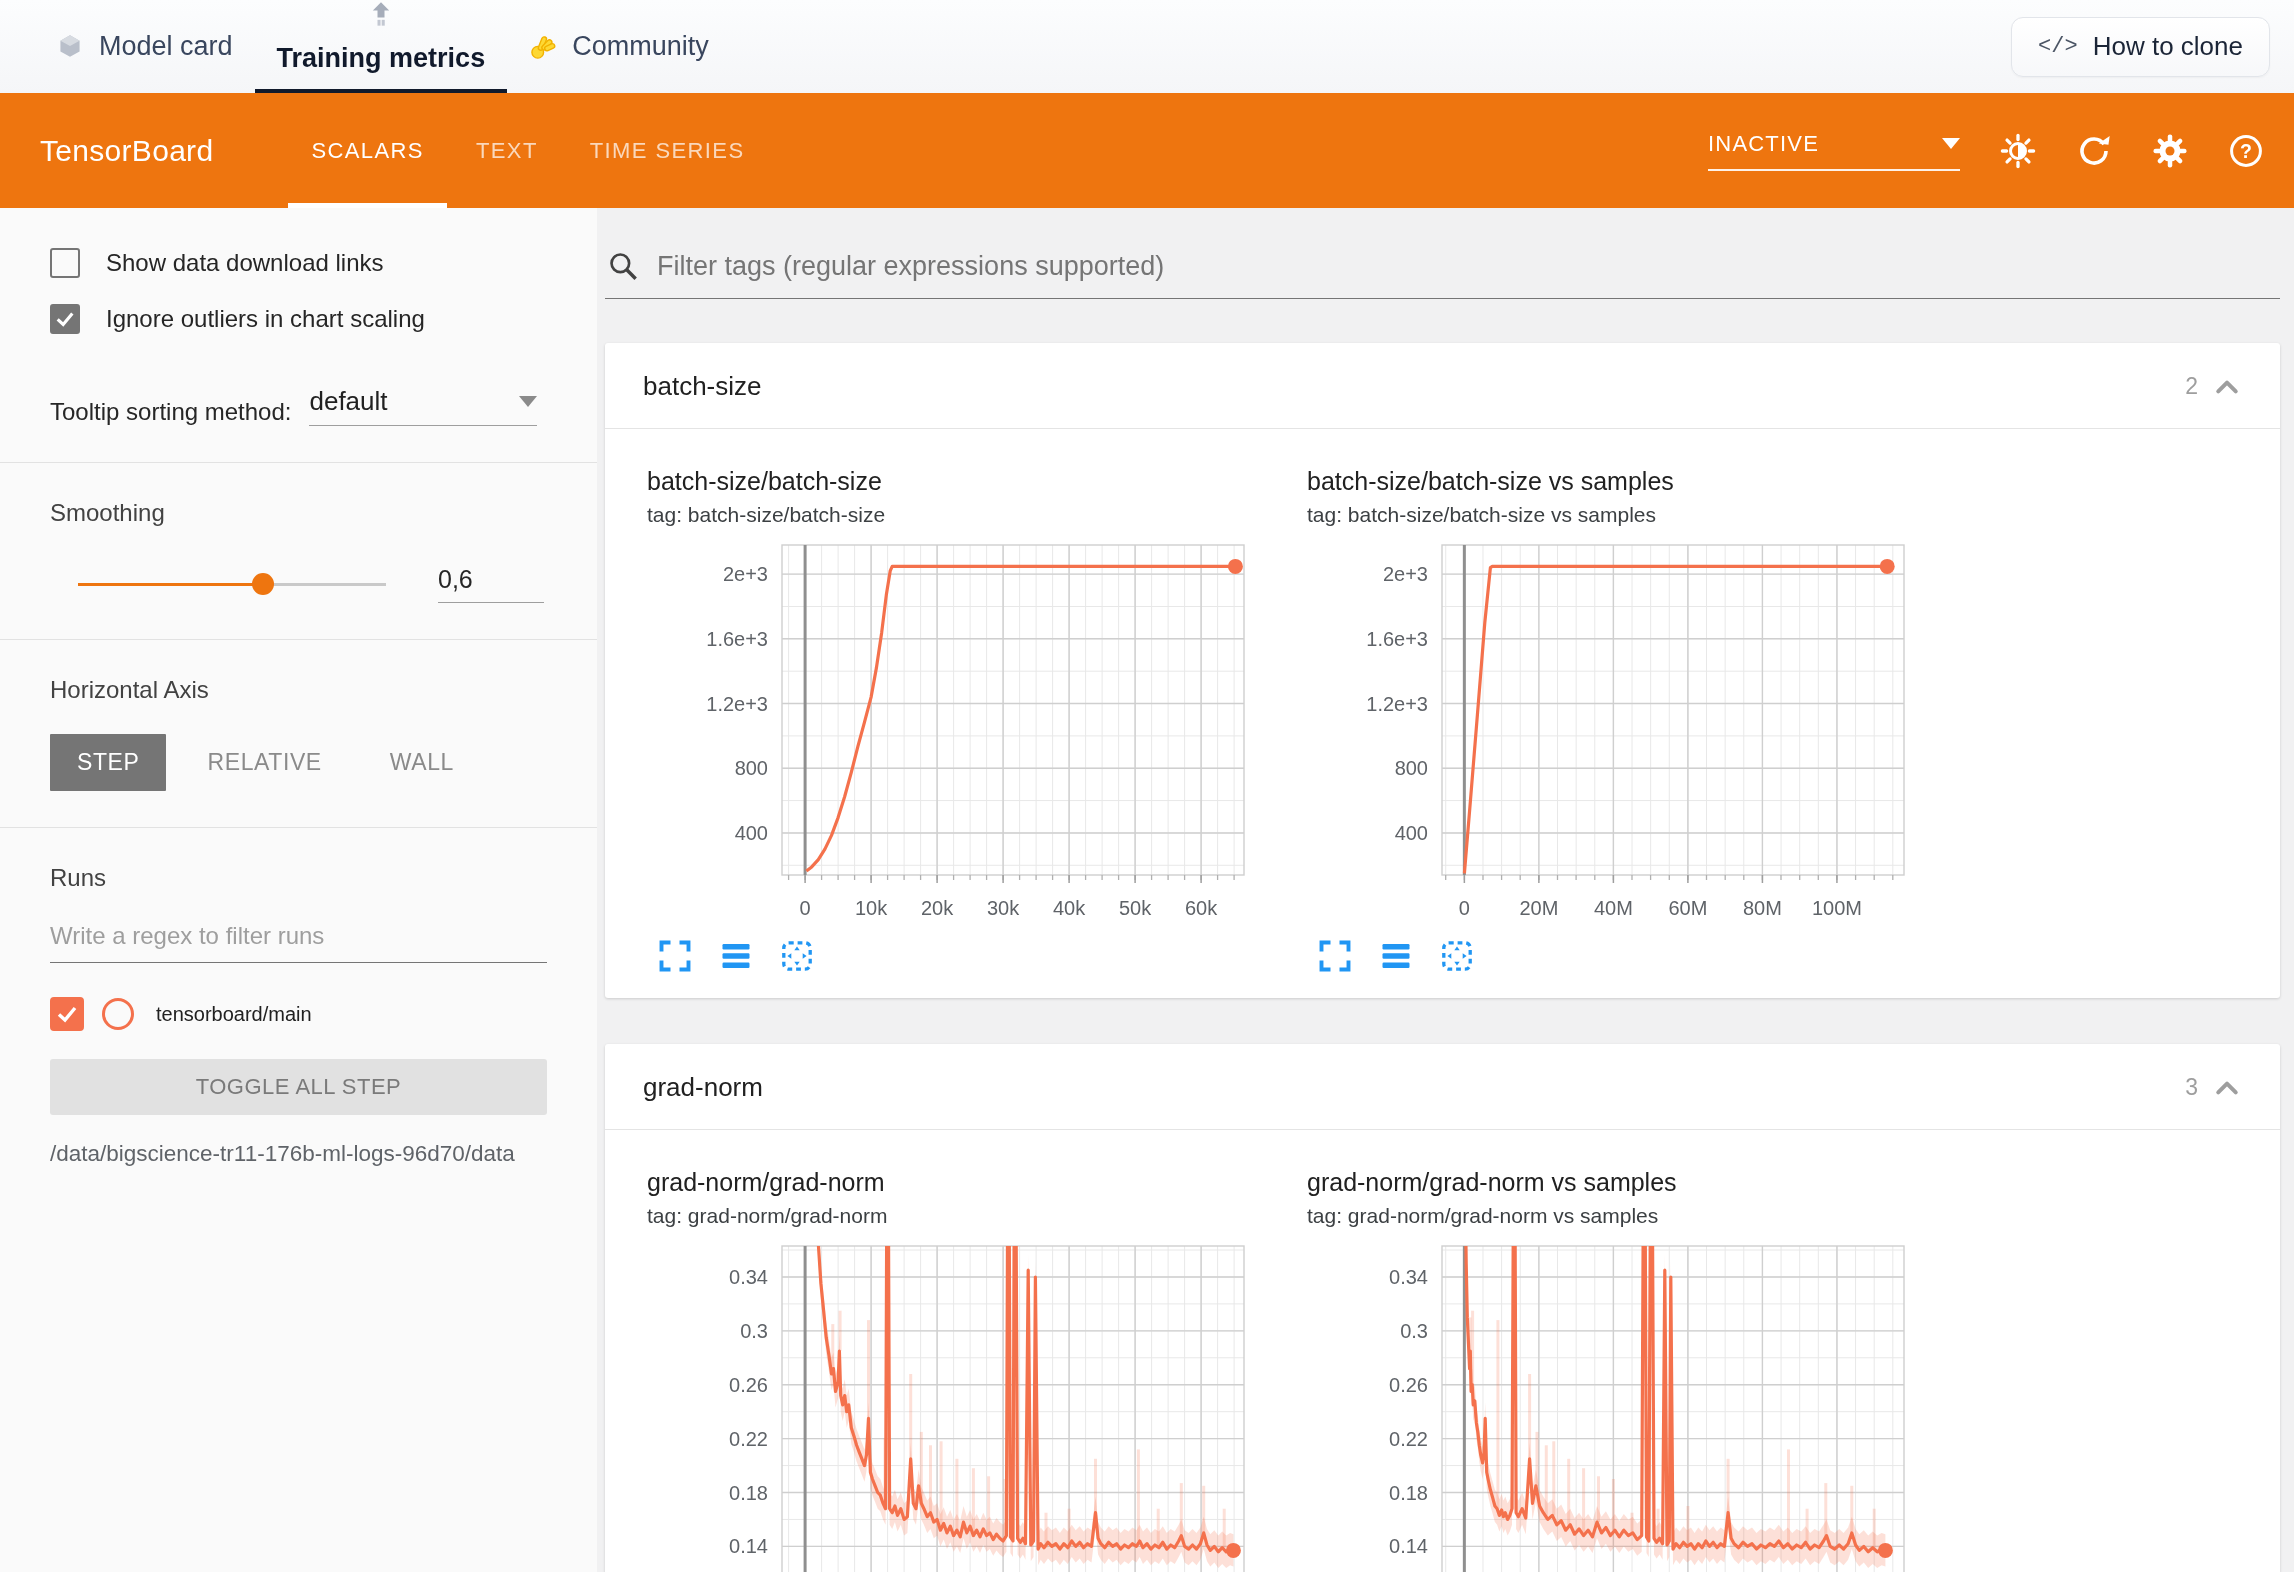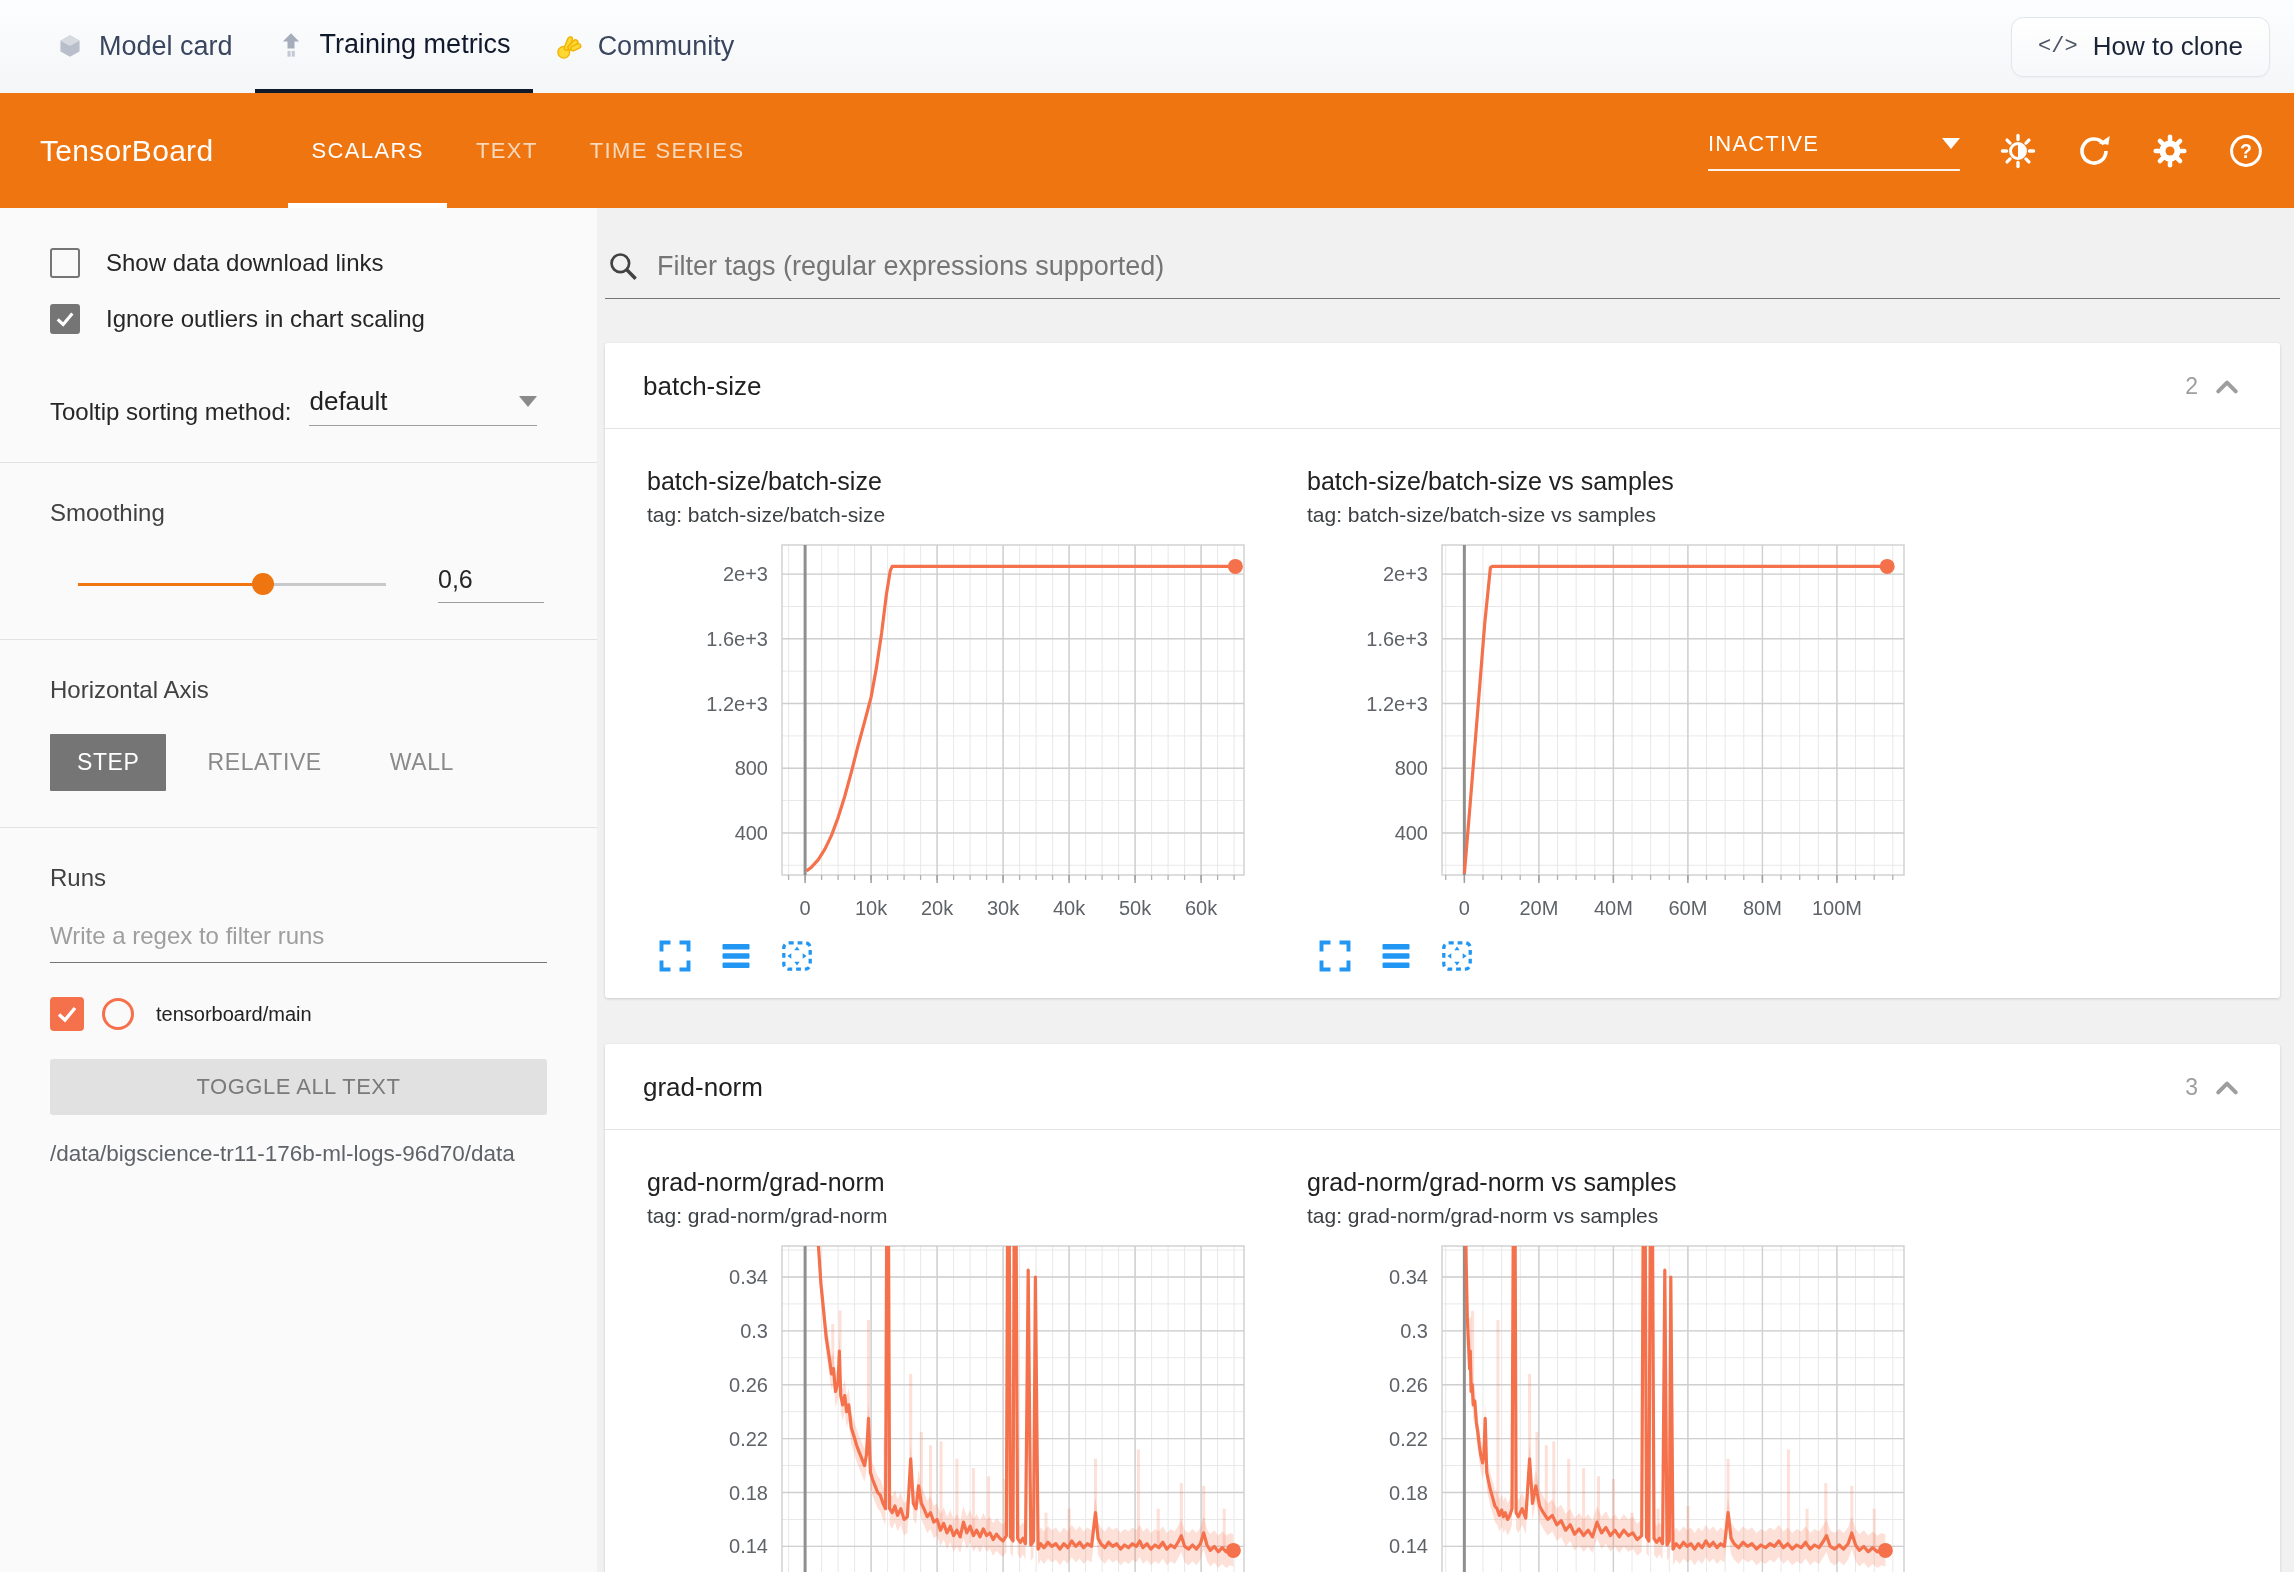--- a/index.html
+++ b/index.html
@@ -1,21 +1,21 @@
 <!DOCTYPE html>
 <html><head>
 <meta charset="utf-8">
 <style>
   html,body{margin:0;padding:0;}
   body{width:2294px;height:1572px;overflow:hidden;background:#f1f1f2;
        font-family:"Liberation Sans","DejaVu Sans",sans-serif;-webkit-font-smoothing:antialiased;}
   
   .topbar{height:93px;background:linear-gradient(#fcfdfe,#f5f6f8);display:flex;align-items:stretch;padding:0 24px 0 34px;}
   .top-tab{display:flex;align-items:center;gap:15px;padding:0 22px;font-size:27px;color:#39465e;cursor:pointer;}
-  .top-tab.active{font-weight:normal;color:#111a2c;border-bottom:4px solid #111a2c;}
+  .top-tab.active{font-weight:bold;color:#111a2c;border-bottom:4px solid #111a2c;flex-direction:column;}
   .top-tab .ticon{display:flex;align-items:center;}
   .clone-btn{margin-left:auto;align-self:center;display:flex;align-items:center;gap:15px;height:58px;
              padding:0 26px;border:1.5px solid #e2e5ea;border-radius:12px;background:linear-gradient(#ffffff,#f7f8fa);
              font-size:26px;color:#1b2537;cursor:pointer;box-shadow:0 1px 2px rgba(0,0,0,.04);}
   .code-glyph{font-family:"Liberation Mono","DejaVu Sans Mono",monospace;font-size:22px;color:#4b5565;}
   
   .tbbar{height:115px;background:#ee750f;display:flex;align-items:stretch;color:#fff;padding:0 30px 0 40px;}
   .tb-logo{font-size:30px;display:flex;align-items:center;letter-spacing:.3px;}
   .tb-tabs{display:flex;margin-left:72px;}
   .tb-tab{display:flex;align-items:center;padding:0 26px;font-size:22px;letter-spacing:1.4px;
@@ -219,21 +219,21 @@
     <div class="run-row">
       <span class="cb run">
         <svg width="24" height="24" viewBox="0 0 24 24">
             <polyline points="4,12.5 10,18 20,6" fill="none" stroke="#fff" stroke-width="3.4"></polyline>
           </svg>
       </span>
       <span class="run-circle"></span>
       <span class="run-name">tensorboard/main</span>
     </div>
 
-    <div class="toggle-btn">TOGGLE ALL TEXT</div>
+    <div class="toggle-btn">TOGGLE ALL STEP</div>
     <div class="runs-path">/data/bigscience-tr11-176b-ml-logs-96d70/data</div>
   </div>
 
   <div class="main">
     <div class="filter-row">
       <span style="display:flex;">
         <svg width="32" height="32" viewBox="0 0 24 24">
             <circle cx="10" cy="10" r="6.6" fill="none" stroke="#424242" stroke-width="2"></circle>
             <line x1="15" y1="15" x2="21.5" y2="21.5" stroke="#424242" stroke-width="2.6"></line>
           </svg>

